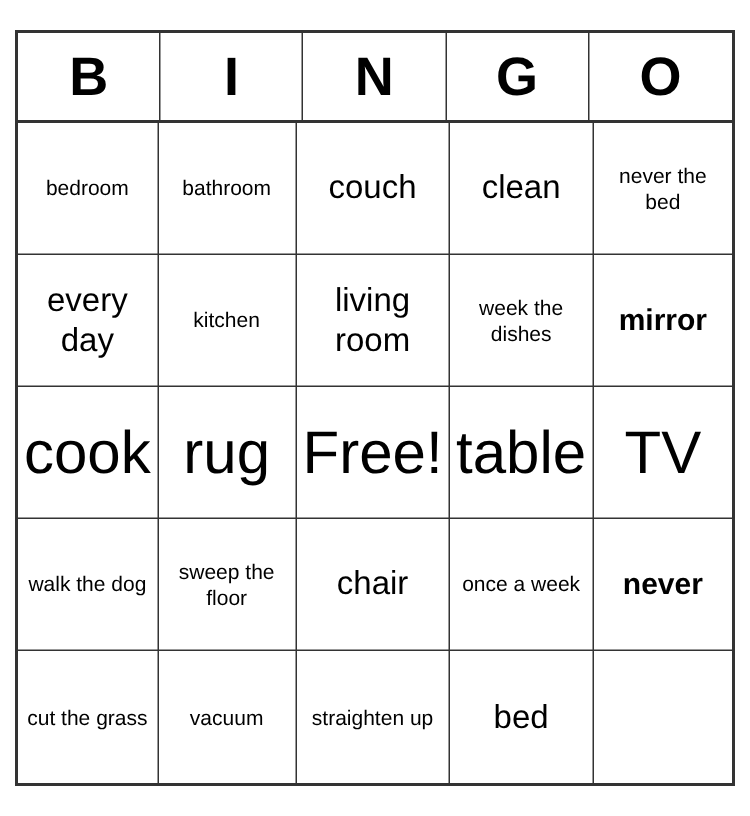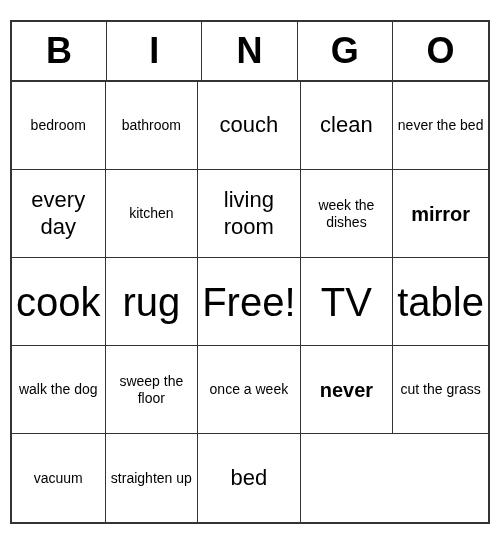--- a/index.html
+++ b/index.html
@@ -126,30 +126,33 @@
       <div class="bingo-cell">
         <span class="cell-text xlarge">cook</span>
       </div>
       <div class="bingo-cell">
         <span class="cell-text xlarge">rug</span>
       </div>
       <div class="bingo-cell">
         <span class="cell-text xlarge">Free!</span>
       </div>
       <div class="bingo-cell">
-        <span class="cell-text xlarge">TV</span>
+        <span class="cell-text xlarge">table</span>
       </div>
       <div class="bingo-cell">
-        <span class="cell-text xlarge">table</span>
+        <span class="cell-text xlarge">TV</span>
       </div>
       <div class="bingo-cell">
         <span class="cell-text">walk the dog</span>
       </div>
       <div class="bingo-cell">
         <span class="cell-text">sweep the floor</span>
+      </div>
+      <div class="bingo-cell">
+        <span class="cell-text large">chair</span>
       </div>
       <div class="bingo-cell">
         <span class="cell-text">once a week</span>
       </div>
       <div class="bingo-cell">
         <span class="cell-text medium">never</span>
       </div>
       <div class="bingo-cell">
         <span class="cell-text">cut the grass</span>
       </div>

